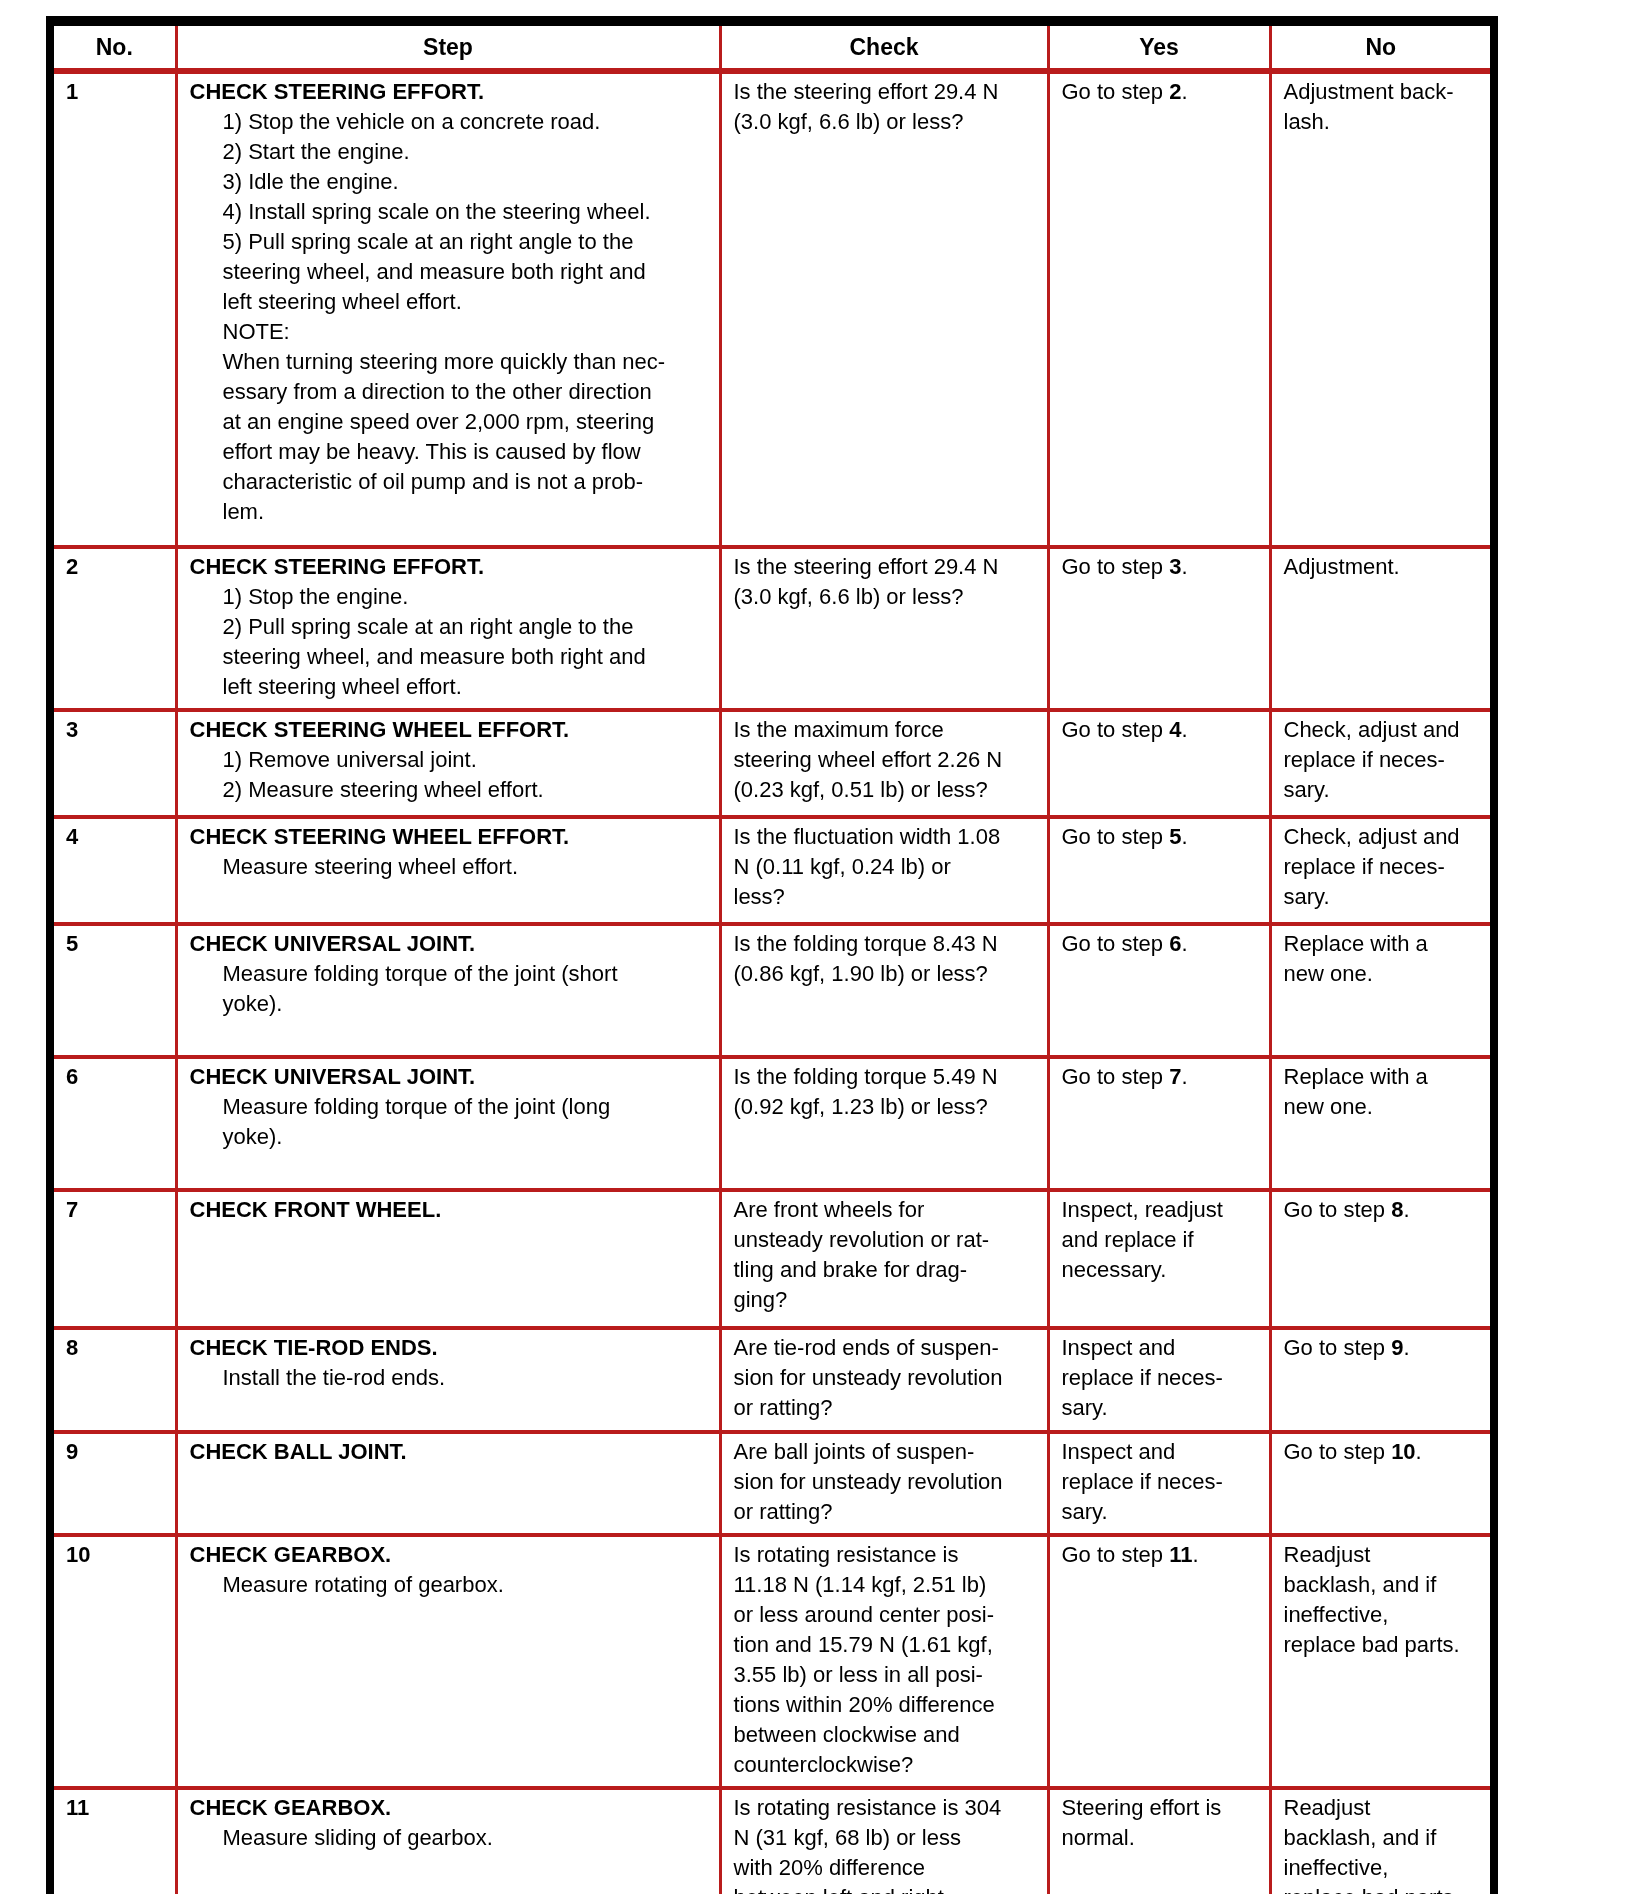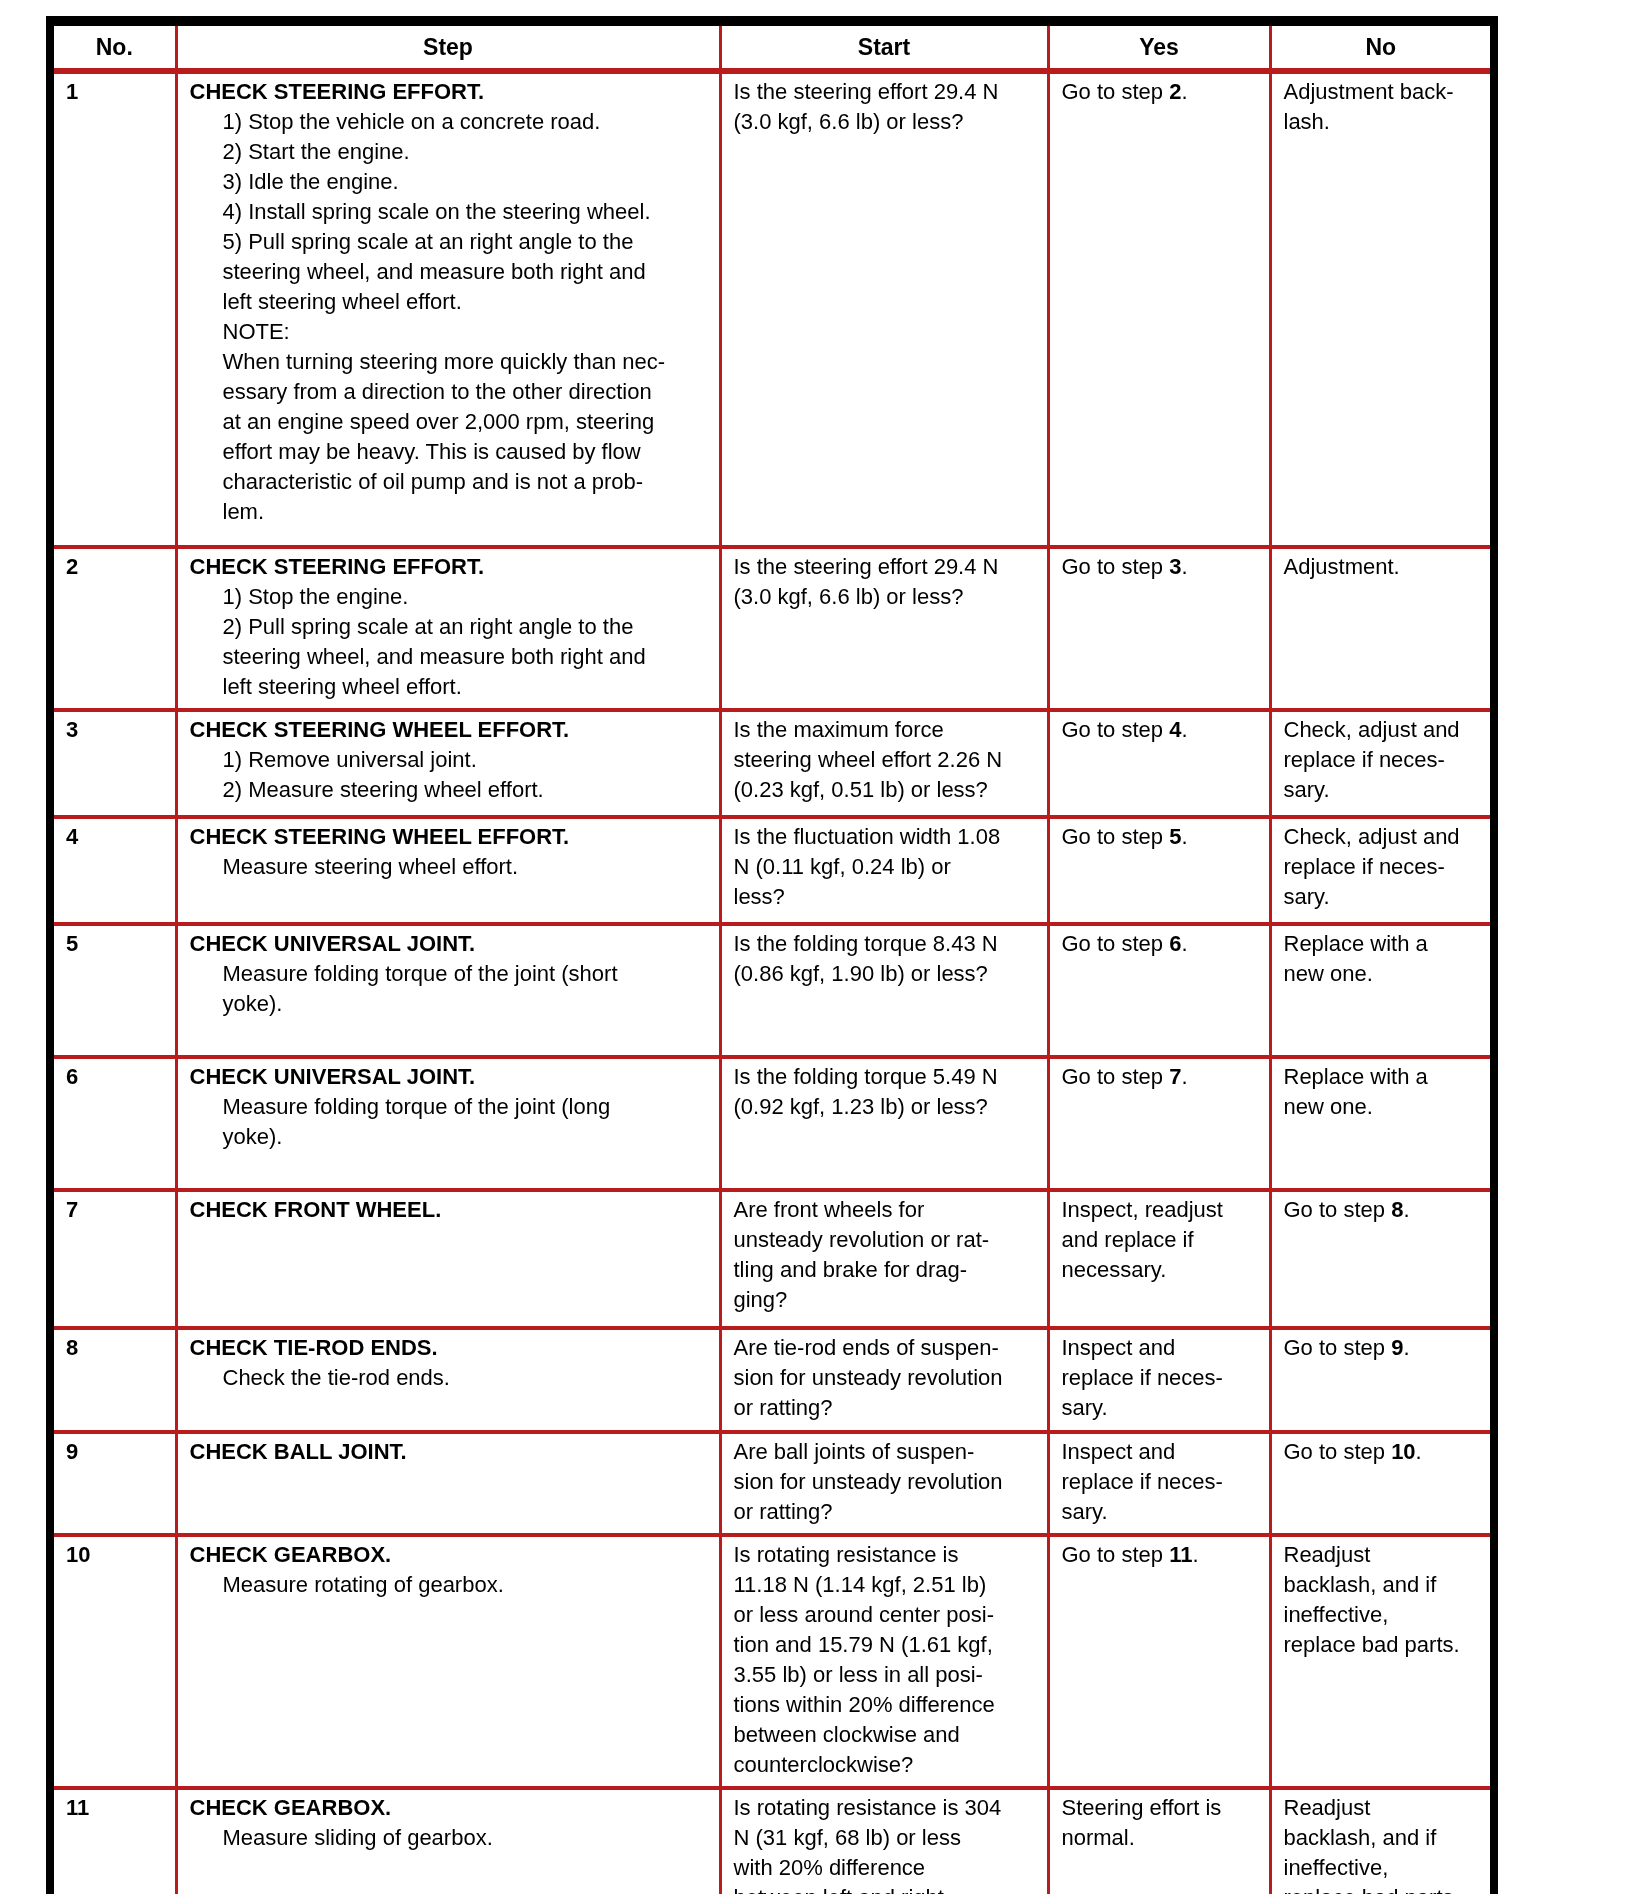--- a/index.html
+++ b/index.html
@@ -70,21 +70,21 @@
       <col class="c-no">
         <col class="c-step">
         <col class="c-check">
         <col class="c-yes">
         <col class="c-nocol">
     </colgroup>
     <thead>
       <tr>
         <th>No.</th>
         <th>Step</th>
-        <th>Start</th>
+        <th>Check</th>
         <th>Yes</th>
         <th>No</th>
       </tr>
     </thead>
     <tbody id="rows-body">
   <tr>
     <td class="num">1</td>
     <td>
       <div class="step-title">CHECK STEERING EFFORT.</div>
       <div class="wrap">1) Stop the vehicle on a concrete road.
@@ -196,21 +196,21 @@
     <td class="wrap">Inspect, readjust
 and replace if
 necessary.</td>
     <td class="wrap">Go to step <b>8</b>.</td>
   </tr>
 
   <tr>
     <td class="num">8</td>
     <td>
       <div class="step-title">CHECK TIE-ROD ENDS.</div>
-      <div class="wrap">Check the tie-rod ends.</div>
+      <div class="wrap">Install the tie-rod ends.</div>
     </td>
     <td class="wrap">Are tie-rod ends of suspen-
 sion for unsteady revolution
 or ratting?</td>
     <td class="wrap">Inspect and
 replace if neces-
 sary.</td>
     <td class="wrap">Go to step <b>9</b>.</td>
   </tr>
 

